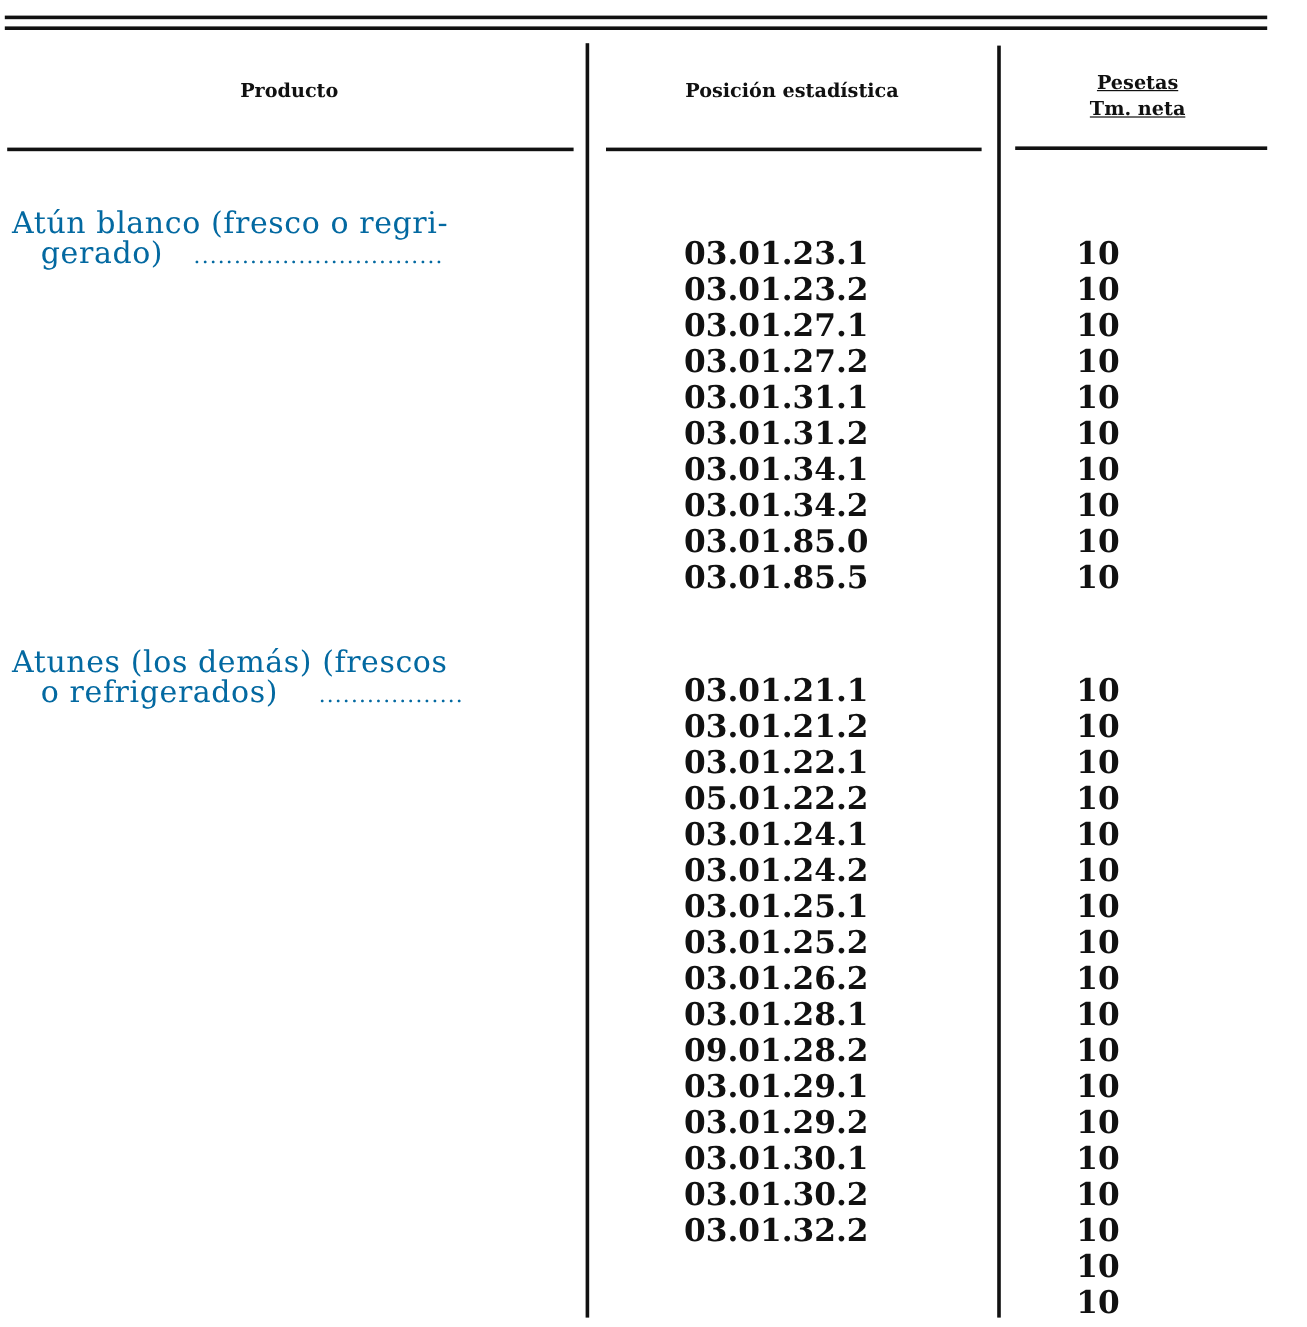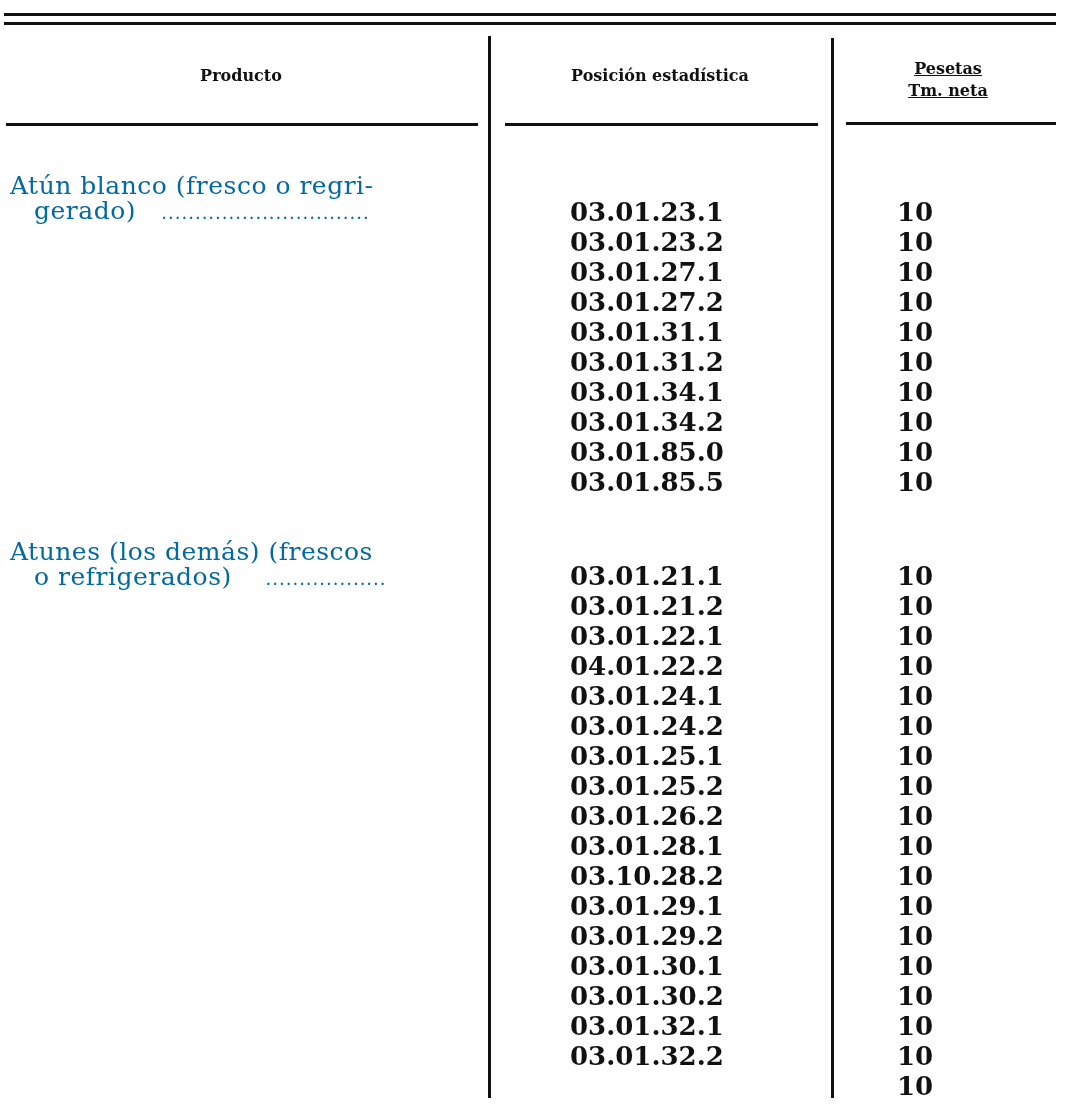--- a/index.html
+++ b/index.html
@@ -75,33 +75,32 @@
 
 <div class="prod" style="top:516px;margin-top:23px;">
   <span>Atunes  (los  demás)  (frescos</span>
   <span class="l2"><span>o  refrigerados)</span>&nbsp;&nbsp;&nbsp;&nbsp;<span class="dots">..................</span></span>
 </div>
 
 <div class="col-pos" style="top:561px;">
   <div class="row">03.01.21.1</div>
   <div class="row">03.01.21.2</div>
   <div class="row">03.01.22.1</div>
-  <div class="row">04.01.22.2</div>
+  <div class="row">05.01.22.2</div>
   <div class="row">03.01.24.1</div>
   <div class="row">03.01.24.2</div>
   <div class="row">03.01.25.1</div>
   <div class="row">03.01.25.2</div>
   <div class="row">03.01.26.2</div>
   <div class="row">03.01.28.1</div>
-  <div class="row">03.10.28.2</div>
+  <div class="row">09.01.28.2</div>
   <div class="row">03.01.29.1</div>
   <div class="row">03.01.29.2</div>
   <div class="row">03.01.30.1</div>
   <div class="row">03.01.30.2</div>
-  <div class="row">03.01.32.1</div>
   <div class="row">03.01.32.2</div>
 </div>
 <div class="col-val" style="top:561px;">
   <div class="row">10</div>
   <div class="row">10</div>
   <div class="row">10</div>
   <div class="row">10</div>
   <div class="row">10</div>
   <div class="row">10</div>
   <div class="row">10</div>

